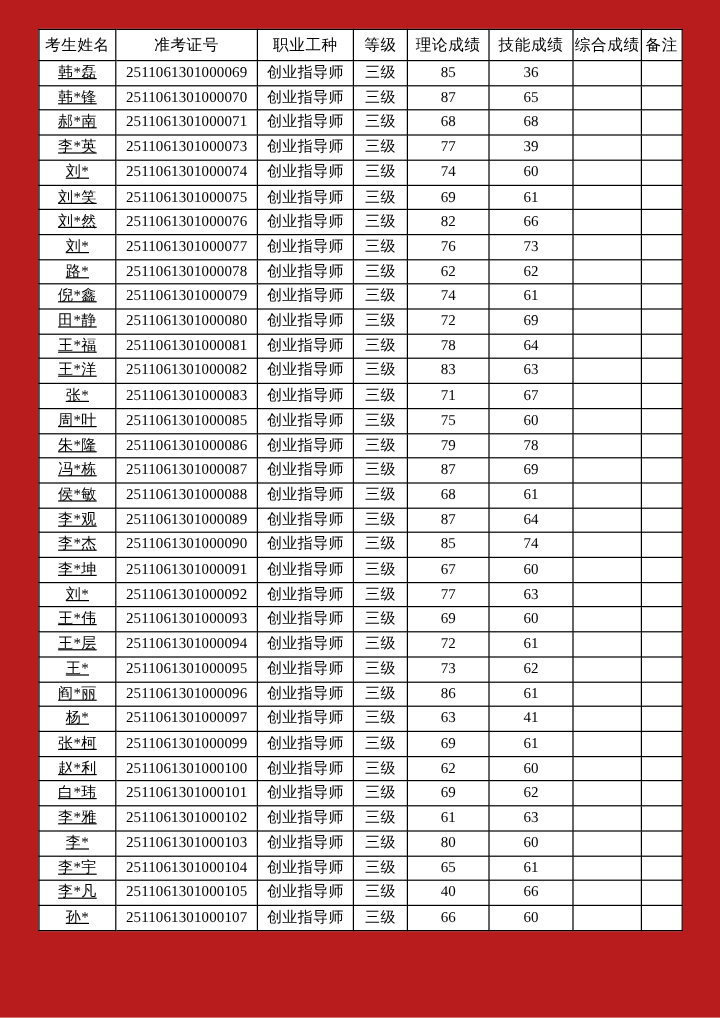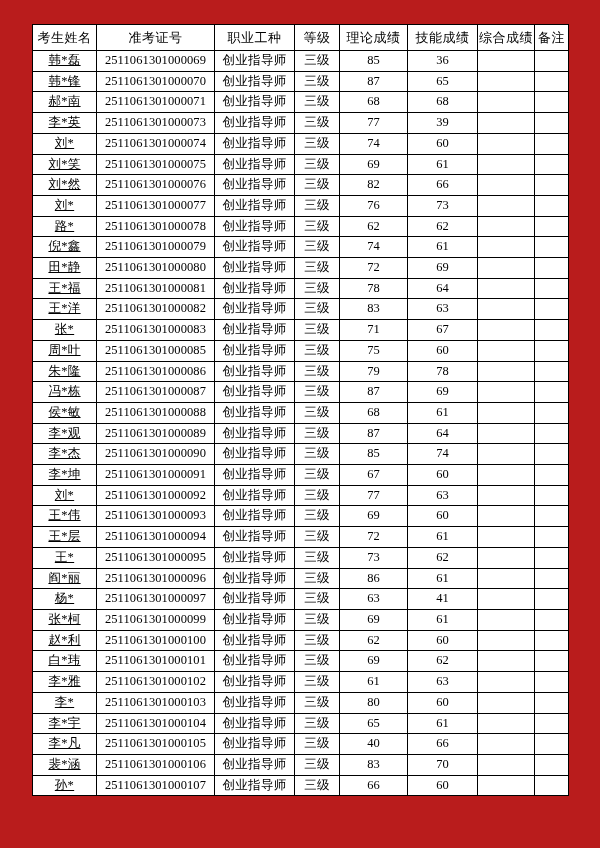--- a/index.html
+++ b/index.html
@@ -433,30 +433,20 @@
             <td class="cell-name">李*凡</td>
             <td class="cell-ticket">2511061301000105</td>
             <td class="cell-job">创业指导师</td>
             <td class="cell-level">三级</td>
             <td class="cell-num">40</td>
             <td class="cell-num">66</td>
             <td class="cell-empty"></td>
             <td class="cell-empty"></td>
           </tr>
           <tr>
-            <td class="cell-name">裴*涵</td>
-            <td class="cell-ticket">2511061301000106</td>
-            <td class="cell-job">创业指导师</td>
-            <td class="cell-level">三级</td>
-            <td class="cell-num">83</td>
-            <td class="cell-num">70</td>
-            <td class="cell-empty"></td>
-            <td class="cell-empty"></td>
-          </tr>
-          <tr>
             <td class="cell-name">孙*</td>
             <td class="cell-ticket">2511061301000107</td>
             <td class="cell-job">创业指导师</td>
             <td class="cell-level">三级</td>
             <td class="cell-num">66</td>
             <td class="cell-num">60</td>
             <td class="cell-empty"></td>
             <td class="cell-empty"></td>
           </tr>
         </tbody>

